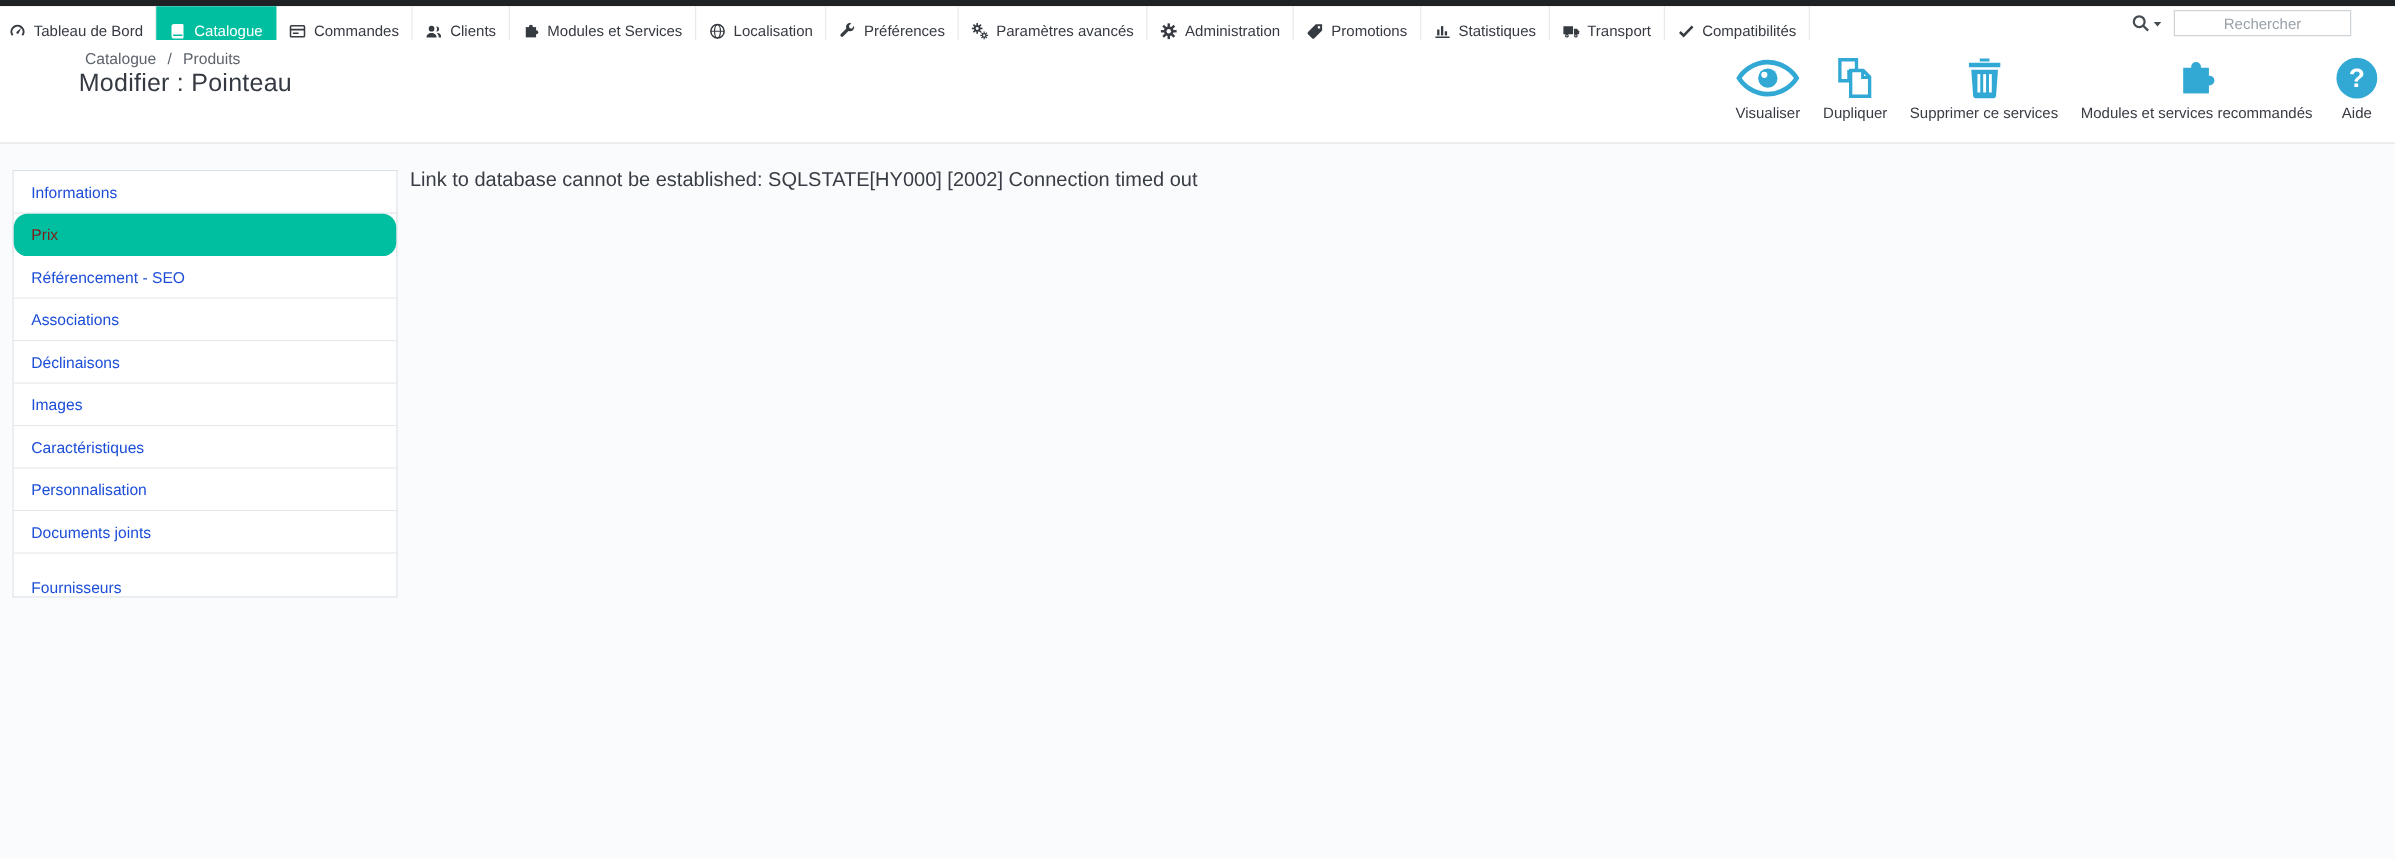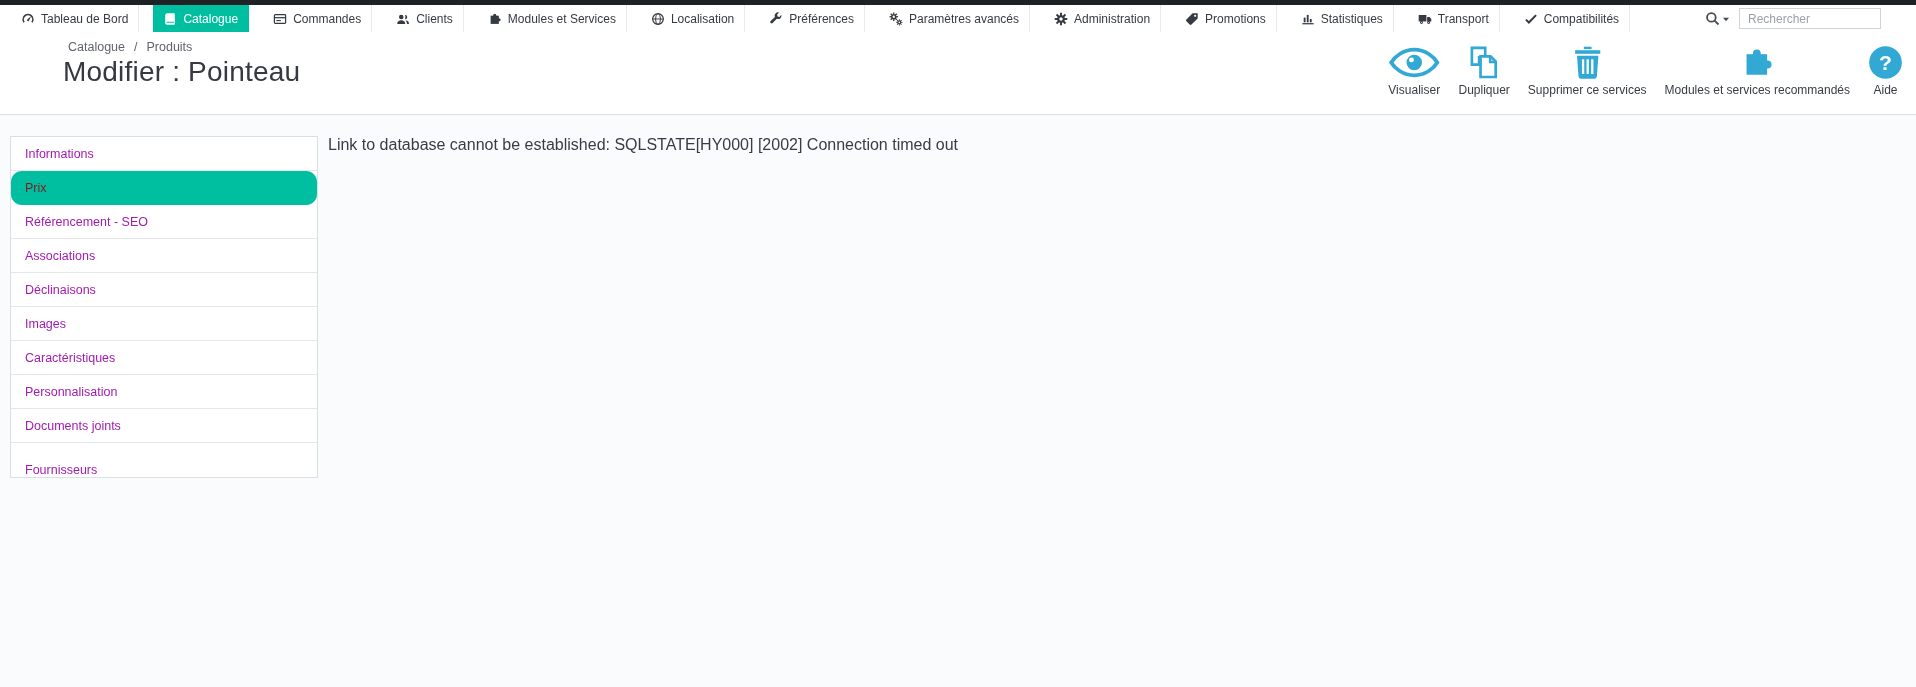--- a/index.html
+++ b/index.html
@@ -7,57 +7,58 @@
   body {
     font-family:"Liberation Sans","DejaVu Sans",sans-serif;
     background:#ffffff; color:#383c44; position:relative; overflow:hidden;
     --teal:#00bfa0; --blue:#31a9d4; --topbar:#1f2225;
   }
   .topbar { height:5px; background:var(--topbar); }
 
   
   .navbar { height:27px; background:#fff; display:flex; align-items:stretch; }
   .nav-item {
-    display:flex; align-items:center; gap:6px; padding:0 10px;
+    display:flex; align-items:flex-end; gap:6px; padding:0 10px;
     font-size:12px; color:#363a41; border-right:1px solid #e7e9eb;
-    cursor:pointer; white-space:nowrap;margin-left:14px;
+    cursor:pointer; white-space:nowrap;
   }
   .nav-item:first-child { padding-left:7px; }
   .nav-item .icon { width:14px; height:14px; display:inline-flex; }
   .icon svg { width:100%; height:100%; fill:currentColor; display:block; }
   .nav-item.active { background:var(--teal); color:#fff; border-right-color:var(--teal); }
   .nav-spacer { flex:1; }
   .nav-search { display:flex; align-items:center; margin-right:35px; gap:9px; }
   .search-btn { display:flex; align-items:center; gap:2px; color:#454b52; cursor:pointer; }
   .search-btn .icon-search { width:15px; height:15px; display:inline-flex; }
   .search-btn .icon-caret { width:8px; height:8px; display:inline-flex; }
   .search-input {
     width:142px; height:21px; border:1px solid #cfd4d8; background:#fff;
     padding:0 8px; font-size:12px; color:#383c44; outline:none;
     font-family:inherit;
+    text-align:center;
   }
   .search-input::placeholder { color:#9aa1a8; }
 
   
   .page-header { position:relative; height:83px; background:#fff; border-bottom:1px solid #dcdfe2; }
   .breadcrumb { position:absolute; left:68px; top:8px; font-size:12.5px; color:#5f646c; display:flex; gap:9px; }
   .breadcrumb .crumb { cursor:pointer; }
-  .page-title { position:absolute; left:63px; top:24px; font-size:28px; font-weight:400; color:#353a42; letter-spacing:.2px; }
+  .page-title { position:absolute; left:63px; top:24px; font-size:20px; font-weight:400; color:#353a42; letter-spacing:.2px; }
   .header-actions { position:absolute; right:4px; top:13px; display:flex; align-items:flex-end; }
   .action { display:flex; flex-direction:column; align-items:center; justify-content:flex-end; padding:0 9px; cursor:pointer; }
   .action .aicon { height:35px; display:flex; align-items:center; justify-content:center; color:var(--blue); }
   .action .aicon svg { display:block; }
   .action .alabel { font-size:12px; color:#383c44; margin-top:3px; white-space:nowrap; }
 
   
   .content { position:absolute; top:115px; left:0; right:0; bottom:0; background:#fafbfc; }
   .side-tabs { position:absolute; left:10px; top:21px; width:308px; background:#fff; border:1px solid #dbe0e4; }
   .tab {
     height:34px; display:flex; align-items:center; padding-left:14px;
-    font-size:12.5px; color:#a21caf; background:#fff;
+    font-size:12.5px; color:#1d4ed8; background:#fff;
     border-bottom:1px solid #e4e8eb; cursor:pointer;
   }
   .tab:last-child { border-bottom:none;align-items:flex-end; }
   .tab.active { background:var(--teal); color:#7f1d1d; border-bottom-color:var(--teal);border-radius:11px; }
   .error-message { position:absolute; left:328px; top:21px; font-size:16px; color:#383c44; }
 </style>
 </head>
 <body style="--teal: #00bfa0; --blue: #31a9d4; --topbar: #1f2225;">
 
 <div class="topbar"></div>

